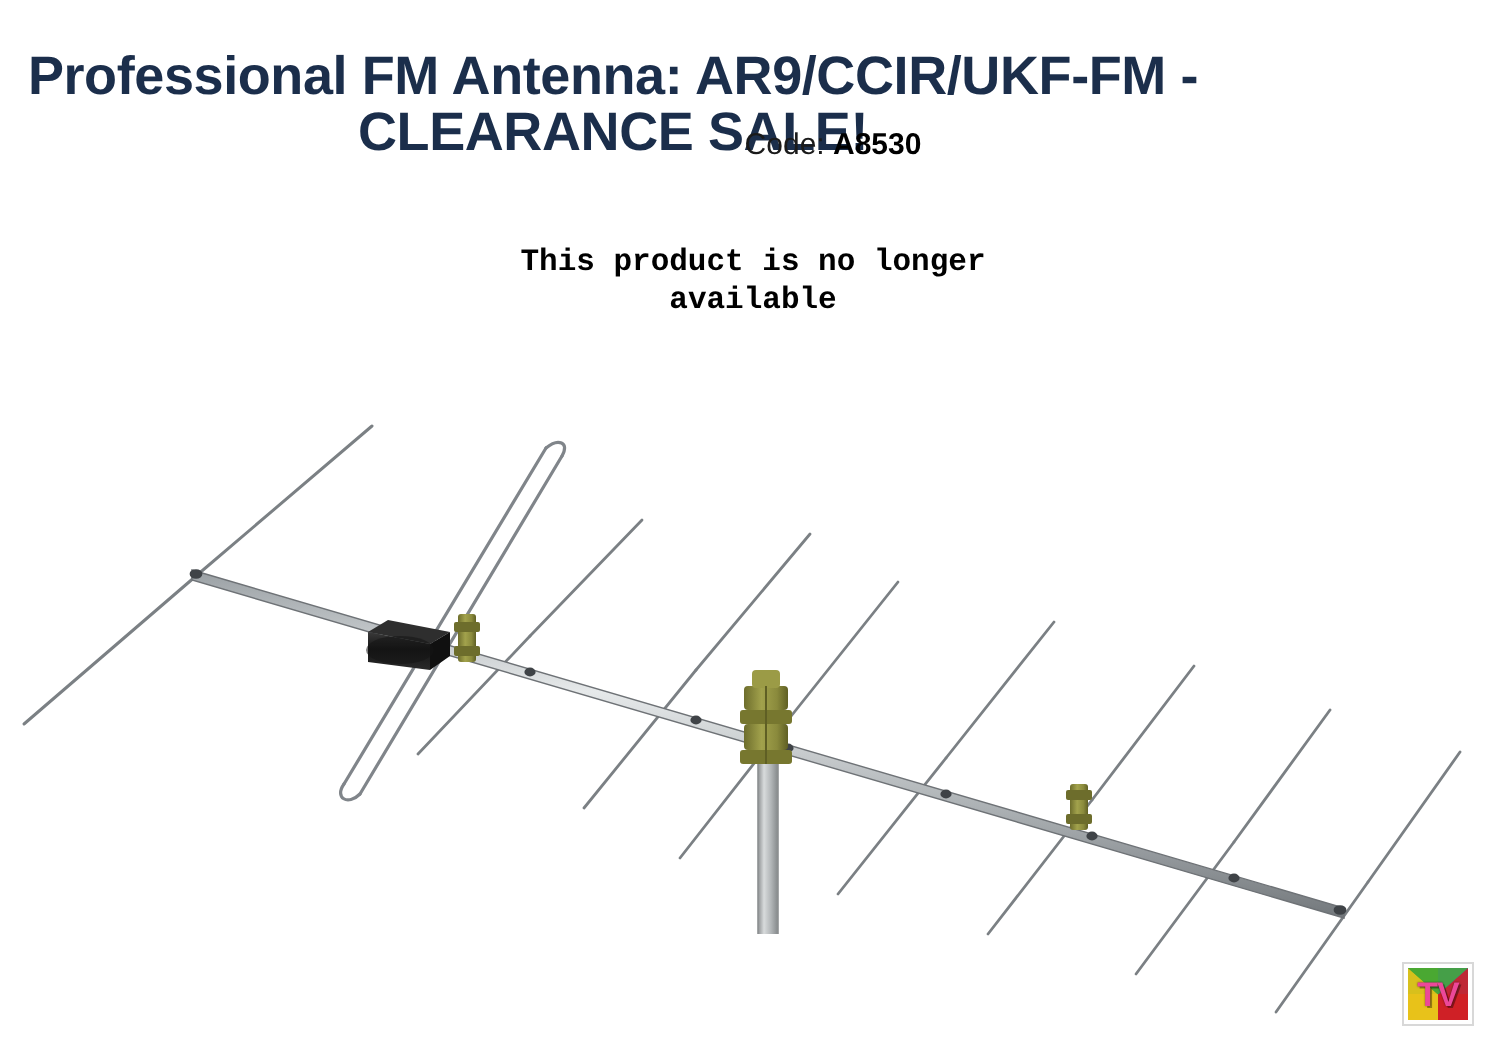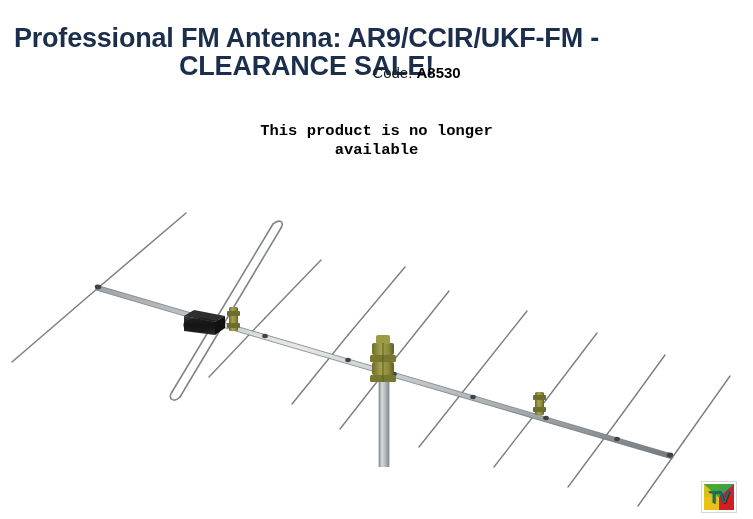--- a/index.html
+++ b/index.html
@@ -117,21 +117,21 @@
   .logo-text {
     position: absolute;
     inset: 0;
     display: flex;
     align-items: center;
     justify-content: center;
     font-family: "Liberation Sans", sans-serif;
     font-weight: bold;
     font-size: 17px;
     line-height: 17px;
-    color: #0f766e;
+    color: #ec4899;
     text-shadow: 0 0 1px rgba(0,0,0,0.55), 1px 1px 0 rgba(0,0,0,0.35);
     letter-spacing: -0.5px;
   }
 </style>
 </head>
 <body>
 
 <div class="page">
 
   <h1 class="product-title">Professional FM Antenna: AR9/CCIR/UKF-FM - CLEARANCE SALE!</h1>

